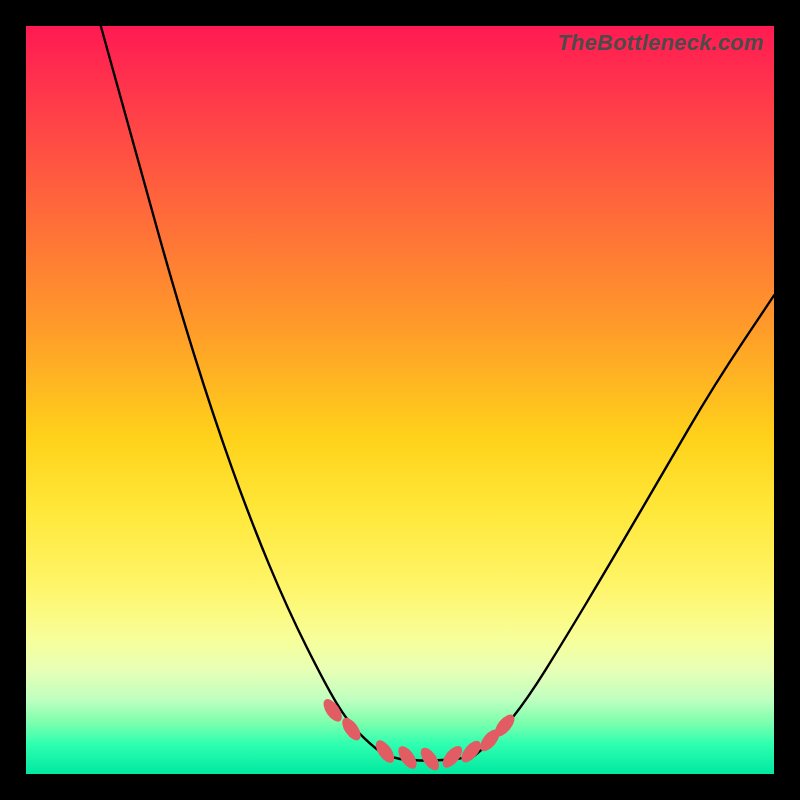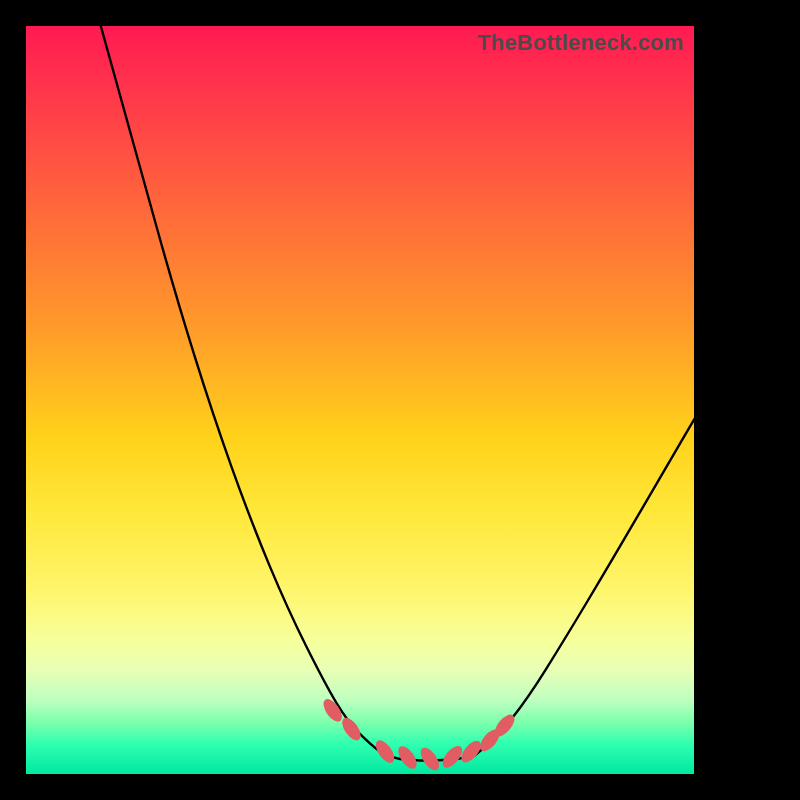--- a/index.html
+++ b/index.html
@@ -8,38 +8,39 @@
     width: 800px;
     height: 800px;
     background: #000000;
     overflow: hidden;
     font-family: Arial, Helvetica, sans-serif;
   }
   .frame {
     position: absolute;
     left: 26px;
     top: 26px;
-    width: 668px;
+    width: 748px;
     height: 748px;
     background: linear-gradient(
       to bottom,
       #ff1a52 0%,
       #ff3a4a 10%,
       #ff6a3a 25%,
       #ff9a2a 40%,
       #ffd21a 55%,
       #ffe83a 65%,
       #fff56a 75%,
       #f7ff9a 82%,
       #e8ffb5 86%,
       #c0ffc0 90%,
       #7fffad 93%,
       #2fffb0 96%,
       #00e8a0 100%
     );
+    font-style: italic;
   }
   .watermark {
     position: absolute;
     top: 4px;
     right: 10px;
     font-size: 22px;
     font-weight: bold;
     color: #4b4b4b;
     letter-spacing: 0.2px;
     user-select: none;

